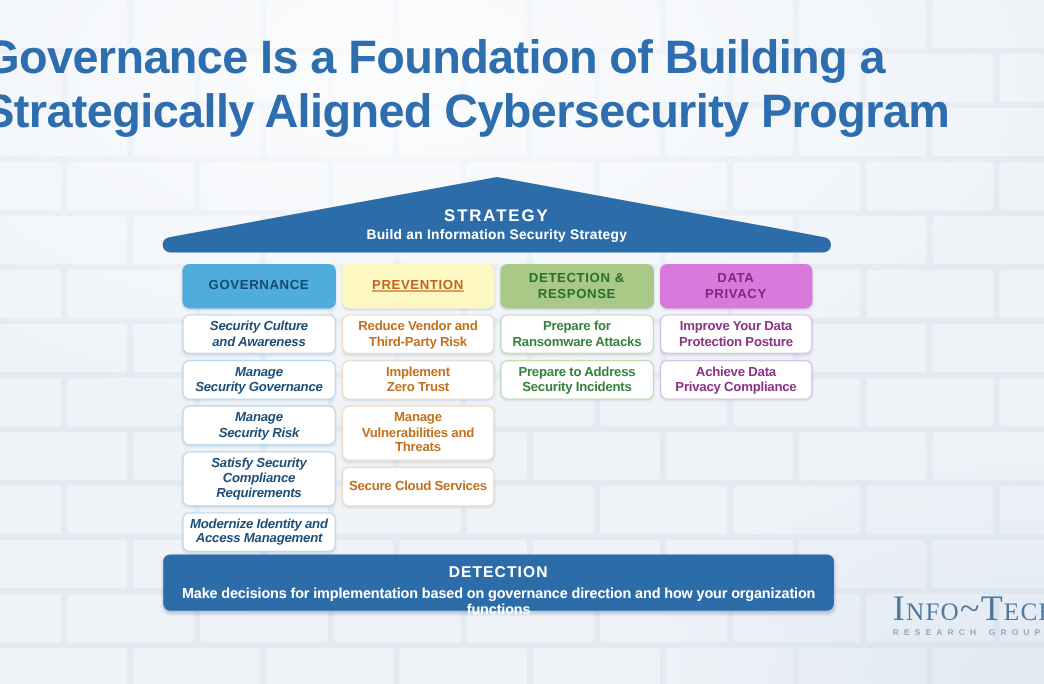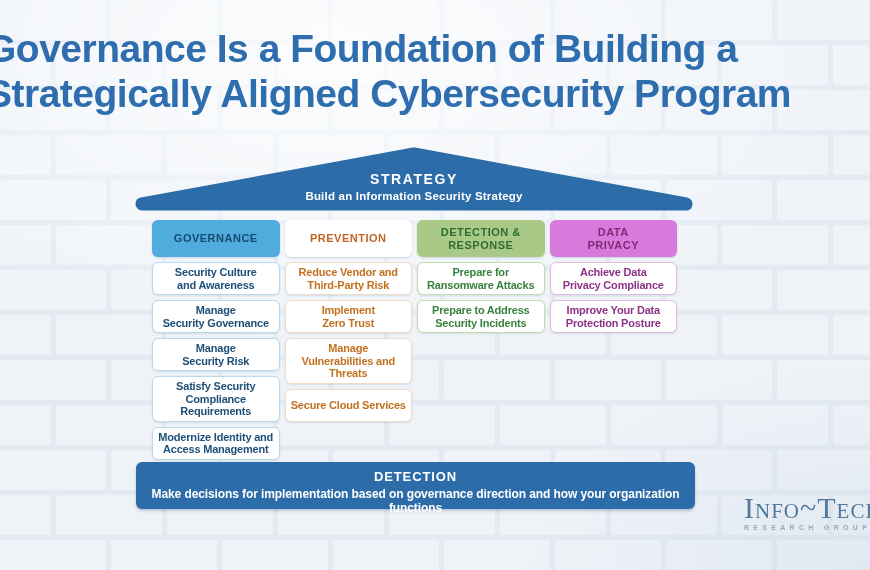--- a/index.html
+++ b/index.html
@@ -73,22 +73,22 @@
     padding: 3px 4px;
     box-sizing: border-box;
     display: flex; align-items: center; justify-content: center;
     text-align: center; white-space: pre-line;
     font-size: 11px; font-weight: bold; line-height: 12.5px;
     letter-spacing: -0.2px;
     box-shadow: 0 1px 2px rgba(90,120,150,0.18);
   }
 
   .col-gov  .col-header { background: #4FACDC; color: #164A6E; }
-  .col-gov  .box { border-color: #B9D9EC; color: #1E4F78; }
-  .col-prev .col-header { background: #ffffff; color: #C2641F; }
+  .col-gov  .box { border-color: #B9D9EC; color: #1E4F78; font-style: italic; }
+  .col-prev .col-header { background: #fef9c3; color: #C2641F; text-decoration: underline; }
   .col-prev .box { border-color: #F0DCC6; color: #C2711F; }
   .col-det  .col-header { background: #A9C986; color: #2F6D35; }
   .col-det  .box { border-color: #C2DDAB; color: #37823D; }
   .col-priv .col-header { background: #D979DC; color: #7D2B78; }
   .col-priv .box { border-color: #E0BBE3; color: #8C3387; }
 
   
   .management {
     position: absolute; left: 136px; top: 462px; width: 559px; height: 47px;
     box-sizing: border-box;
@@ -280,24 +280,24 @@
 RESPONSE</div>
         <div class="box">Prepare for
 Ransomware Attacks</div>
         <div class="box">Prepare to Address
 Security Incidents</div>
       </div>
 
       <div class="col col-priv">
         <div class="col-header">DATA
 PRIVACY</div>
+        <div class="box">Improve Your Data
+Protection Posture</div>
         <div class="box">Achieve Data
 Privacy Compliance</div>
-        <div class="box">Improve Your Data
-Protection Posture</div>
       </div>
 
     </div>
 
     <div class="management">
       <div class="management-label">DETECTION</div>
       <div class="management-subtitle">Make decisions for implementation based on governance direction and how your organization functions</div>
     </div>
 
     <div class="logo">

